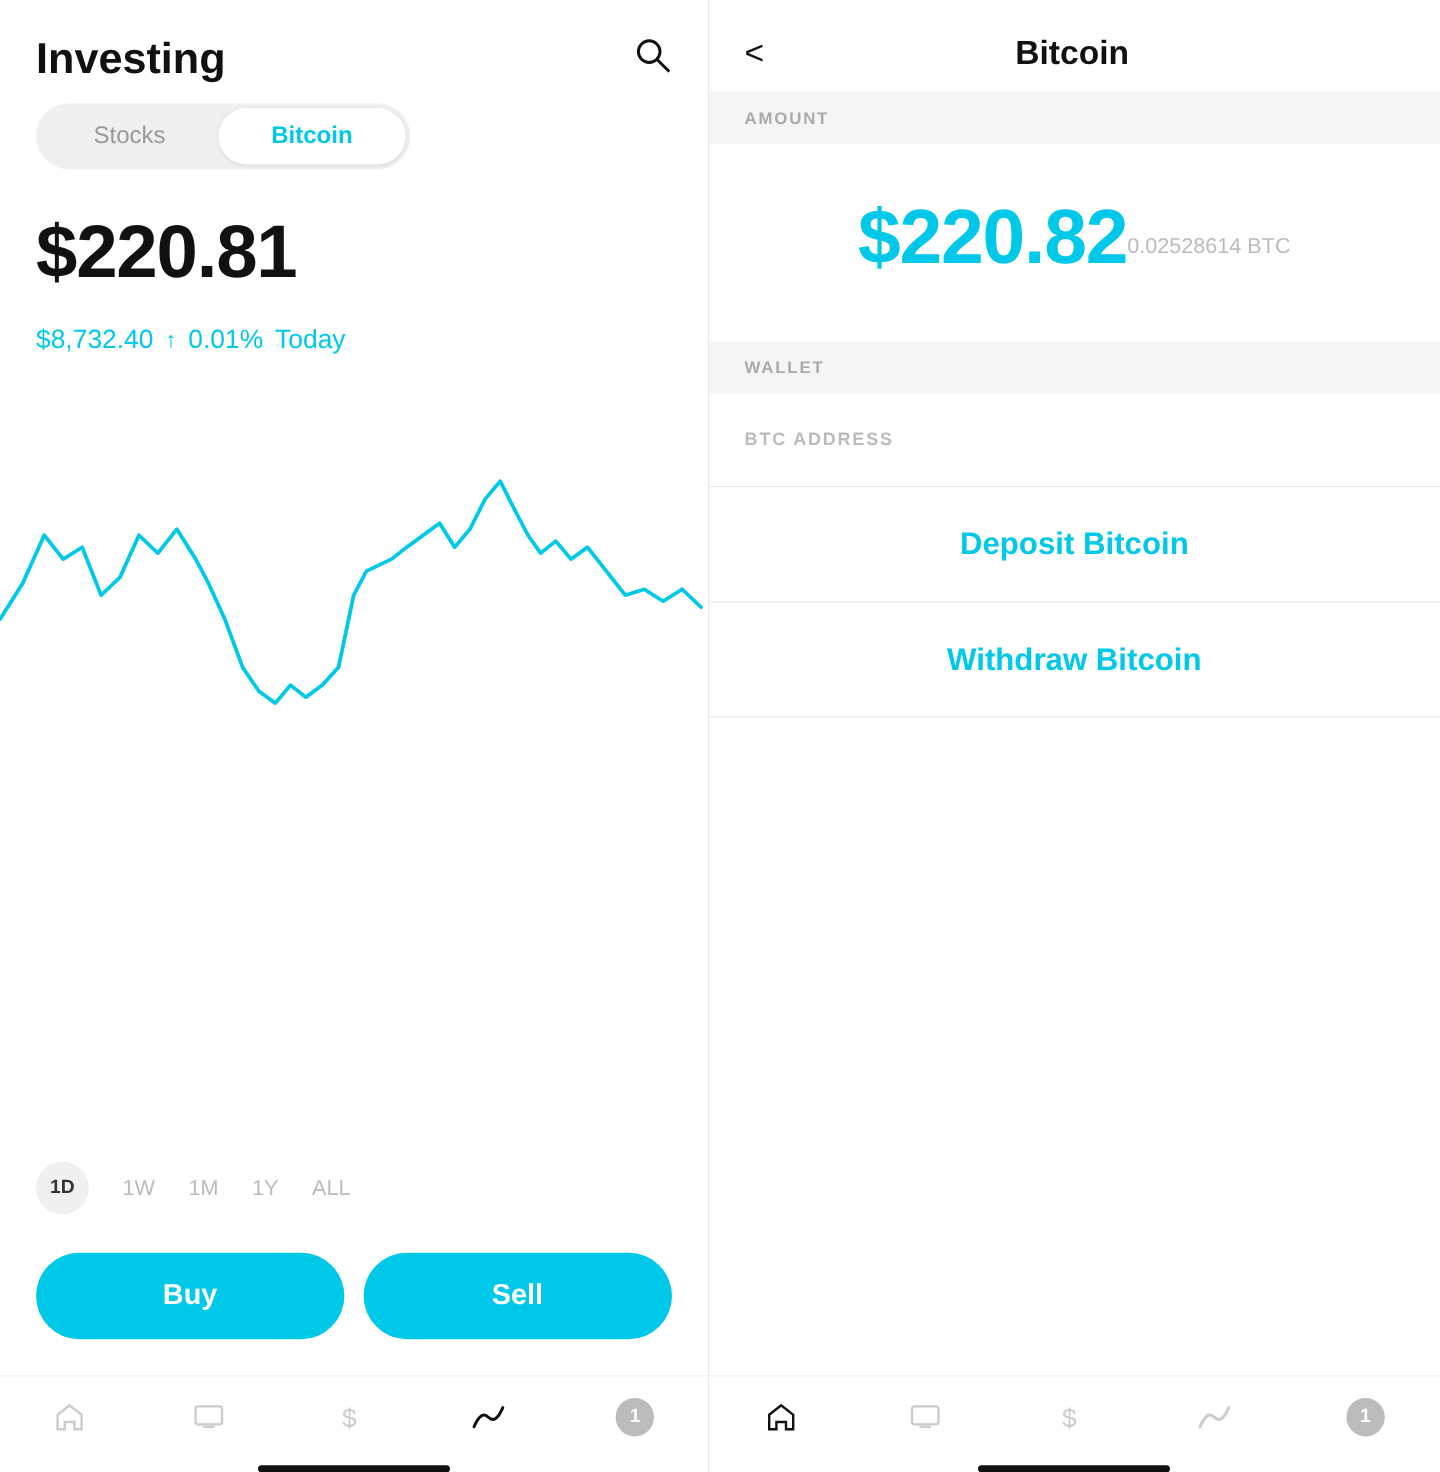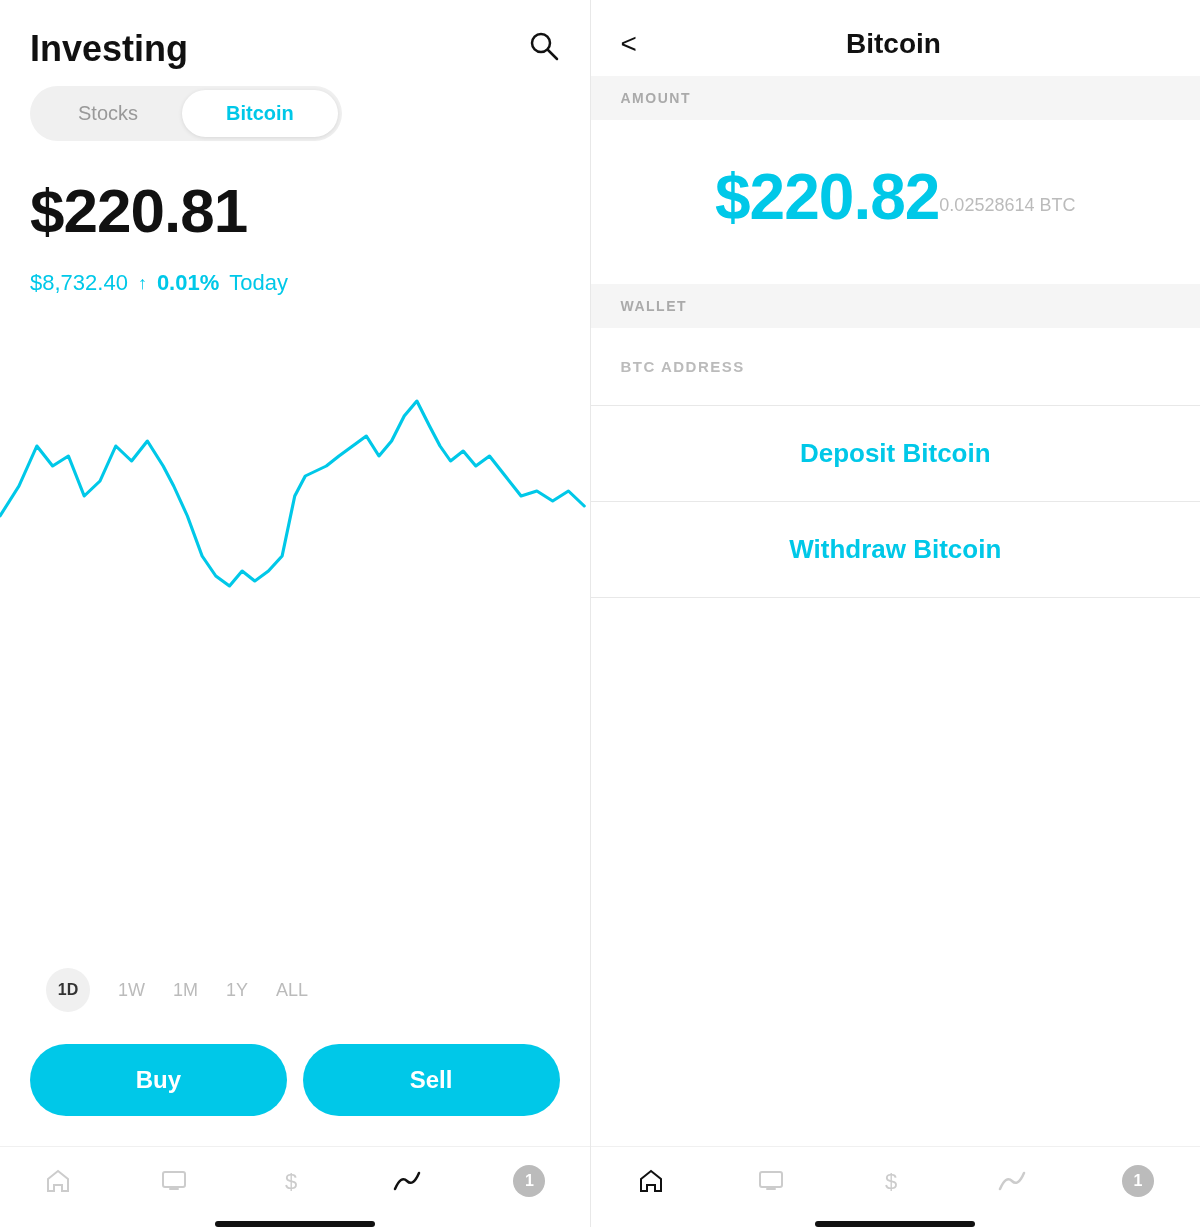--- a/index.html
+++ b/index.html
@@ -99,21 +99,21 @@
     }
 
     .change-arrow {
       color: #00c8e8;
       font-size: 18px;
     }
 
     .change-pct {
       font-size: 22px;
       color: #00c8e8;
-      font-weight: 700;
+      font-weight: 400;
     }
 
     .today-label {
       font-size: 22px;
       color: #00c8e8;
       font-weight: 400;
     }
 
     .chart-area {
       flex: 1;
@@ -124,21 +124,21 @@
 
     .chart-area svg {
       width: 100%;
       height: 320px;
     }
 
     .time-filters {
       display: flex;
       align-items: center;
       gap: 28px;
-      padding: 16px 46px;
+      padding: 16px 30px;
     }
 
     .time-btn {
       font-size: 18px;
       color: #bbb;
       cursor: pointer;
       background: none;
       border: none;
       font-weight: 500;
     }

